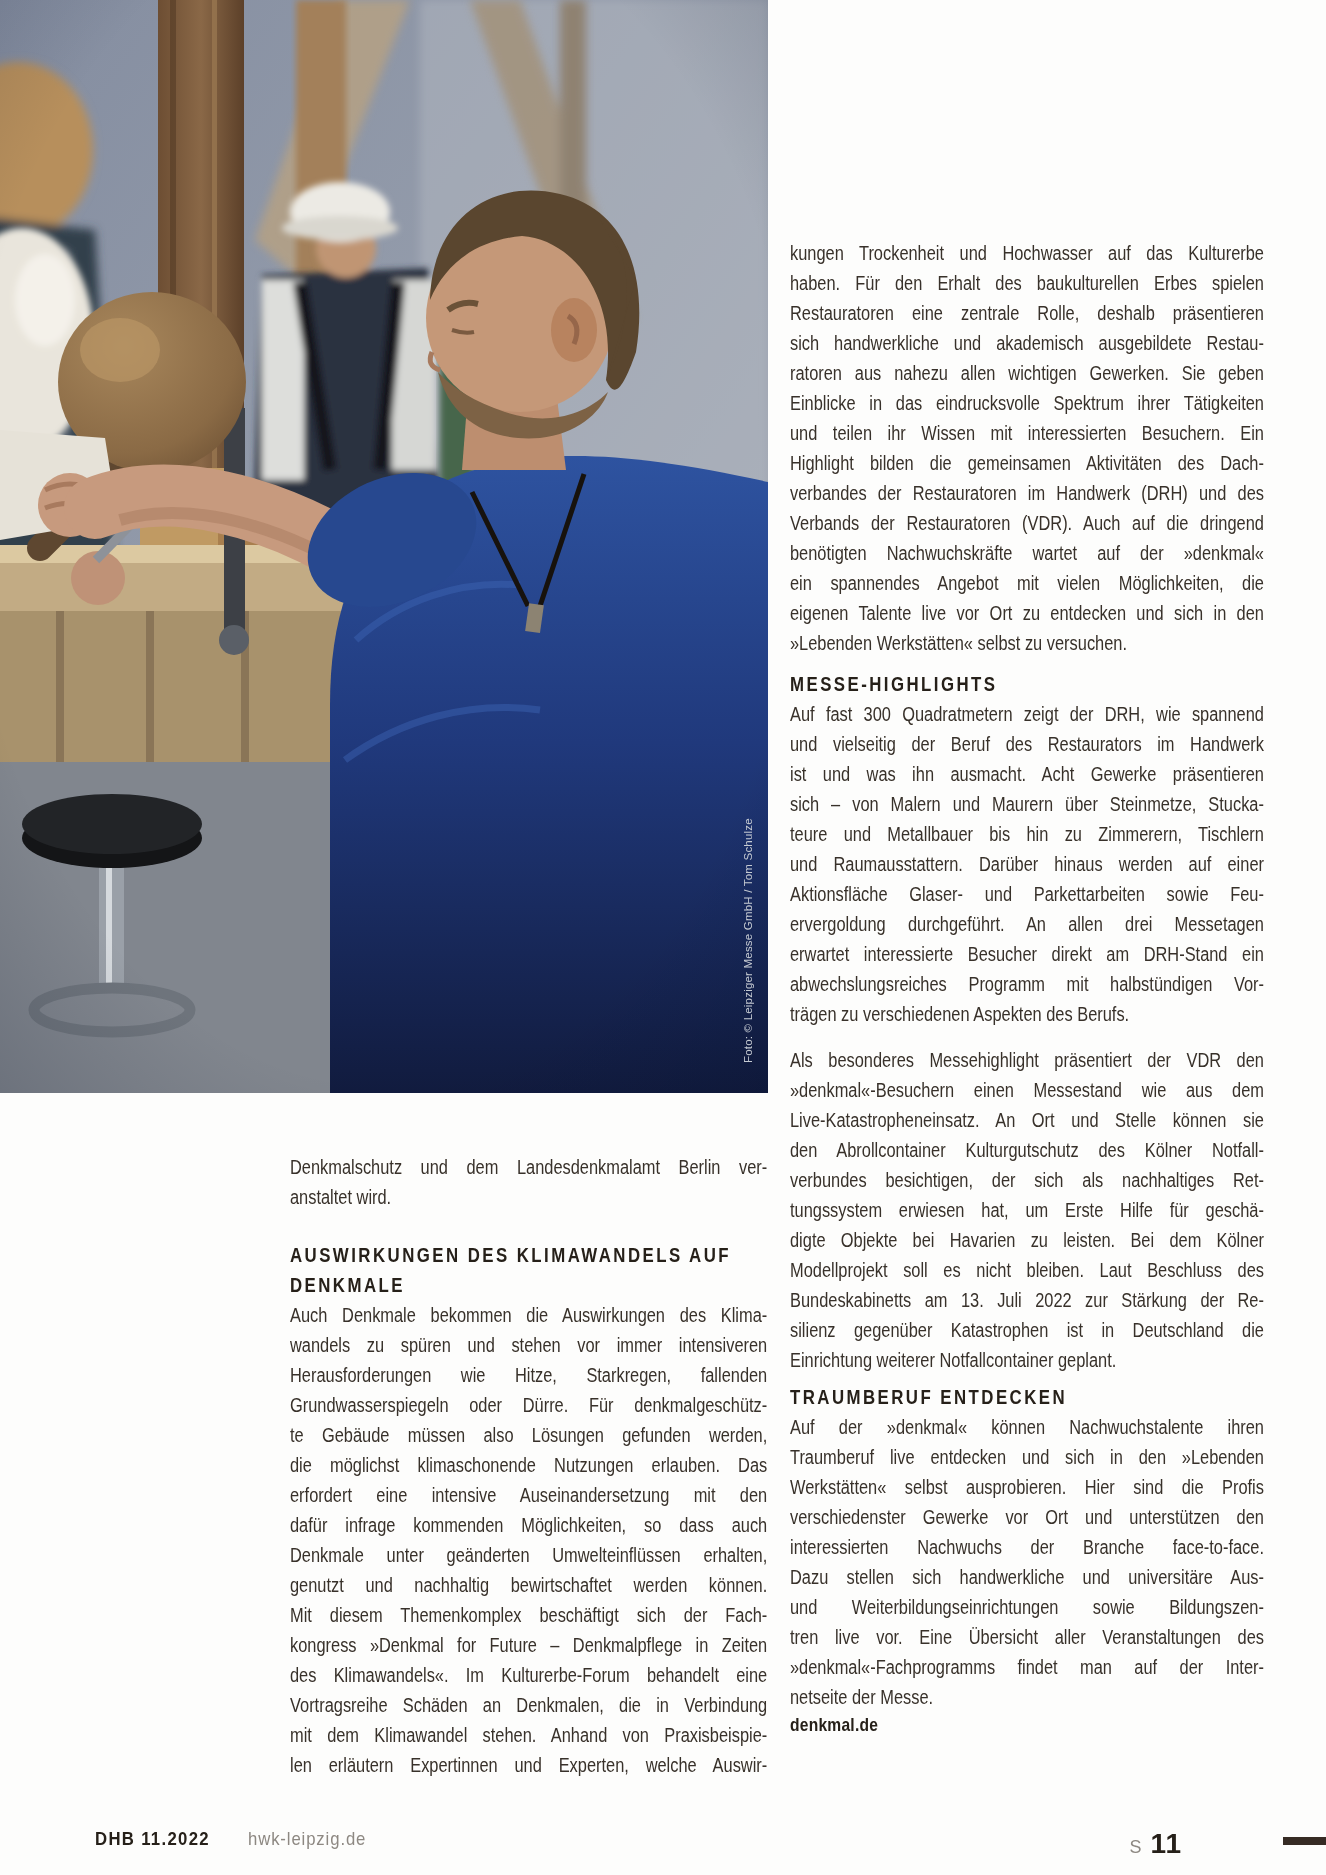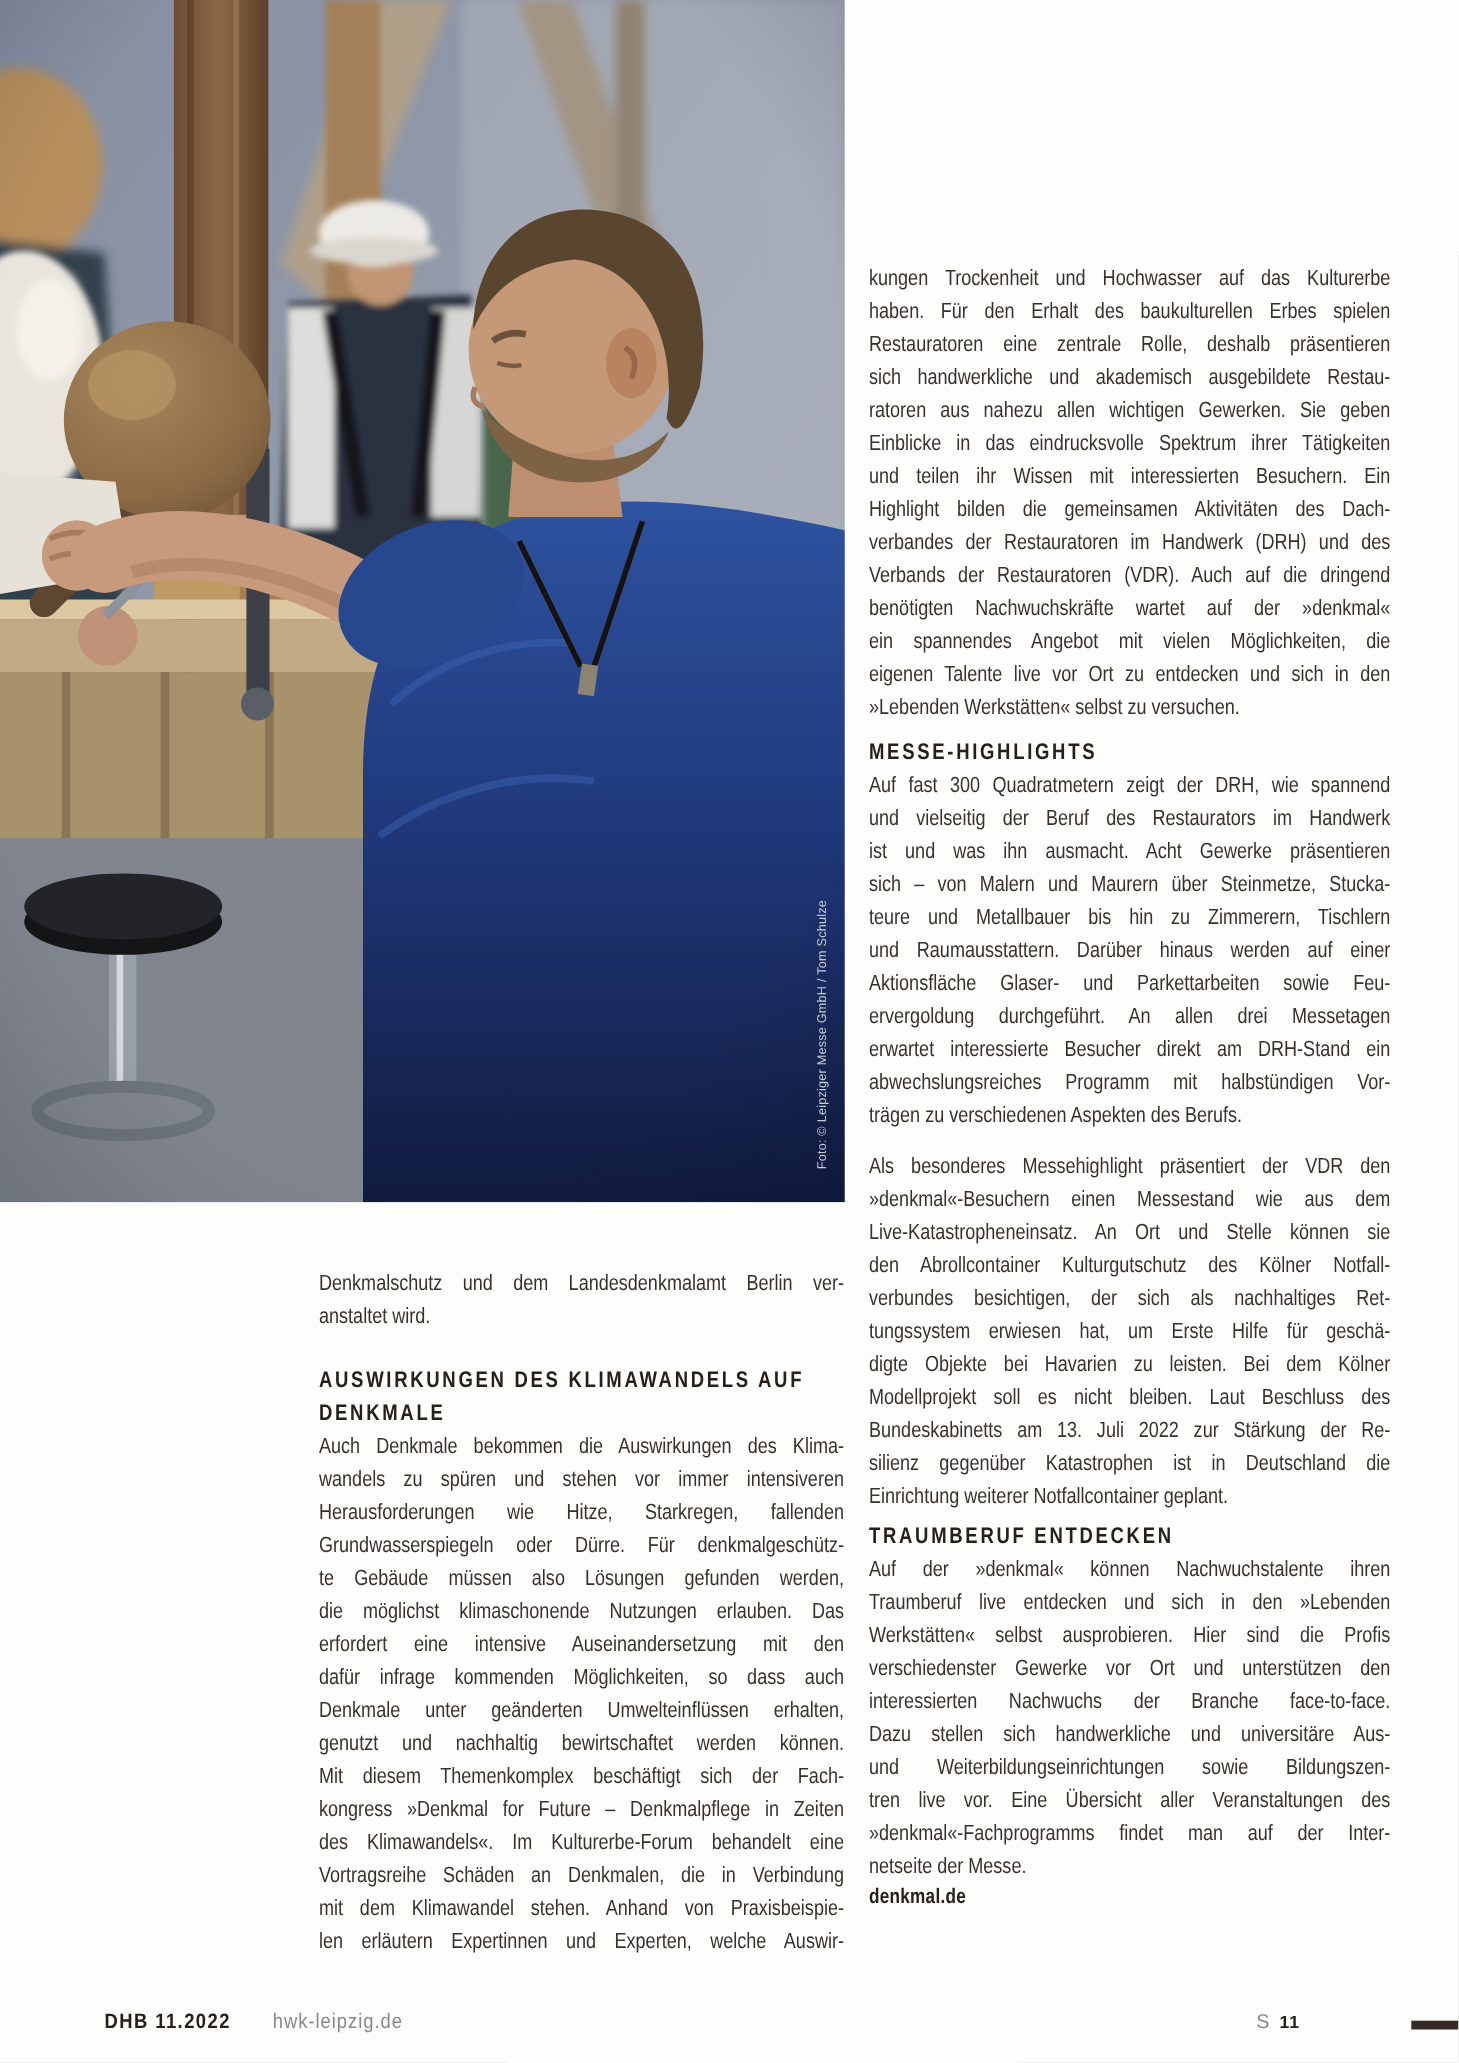--- a/index.html
+++ b/index.html
@@ -56,21 +56,21 @@
   .footer{position:absolute;left:0;top:1828px;width:1268px;height:30px;font-size:19px;}
   .footer-left{
     position:absolute;left:95px;top:0;
     transform:scaleX(.88);transform-origin:0 0;
     white-space:nowrap;
   }
   .issue{font-weight:bold;color:var(--heading-ink);letter-spacing:1.5px;}
   .site{color:var(--muted);margin-left:38px;letter-spacing:1px;}
   .pageno{position:absolute;right:86px;top:0;white-space:nowrap;}
   .page-prefix{color:var(--muted);font-size:18px;letter-spacing:1px;}
-  .page-number{font-weight:bold;color:var(--heading-ink);font-size:16px;margin-left:8px;letter-spacing:1px;}
+  .page-number{font-weight:bold;color:var(--heading-ink);font-size:28px;margin-left:8px;letter-spacing:1px;}
   .bar{position:absolute;left:1283px;top:9px;width:43px;height:8px;background:var(--accent-bar);}
 </style>
 </head>
 <body>
 
 <div class="page">
 
   <div class="photo">
     <svg viewBox="0 0 768 1093" preserveAspectRatio="none">
       <defs>

